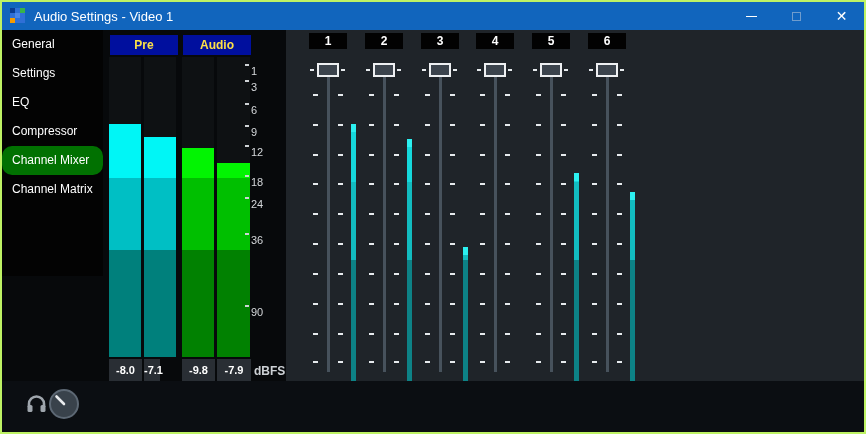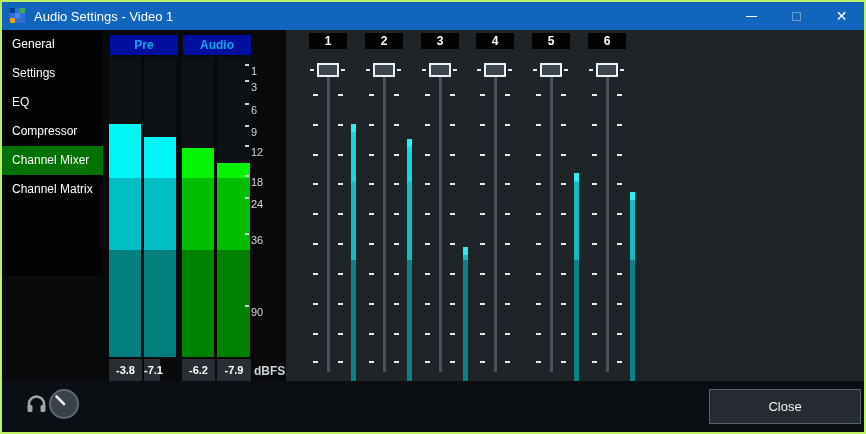--- a/index.html
+++ b/index.html
@@ -16,26 +16,26 @@
   #app-icon{width:16px;height:16px;margin:0 8px 0 8px;display:grid;grid-template-columns:repeat(3,5px);grid-template-rows:repeat(3,5px);gap:0px;}
   #app-icon span{width:5px;height:5px;}
   #window-title{color:#fff;font-size:13px;flex:1;}
   .win-btn{width:45px;height:28px;display:flex;align-items:center;justify-content:center;color:#fff;font-size:13px;}
   .min-glyph{display:block;width:11px;height:1px;background:#fff;}
   .max-glyph{display:block;width:9px;height:9px;border:1px solid #6f9ccd;}
   .x-glyph{color:#fff;font-size:14px;line-height:14px;}
   
   #sidebar{left:0;top:28px;width:101px;height:246px;background:#030303;}
   .side-item{position:relative;height:29px;line-height:29px;padding-left:10px;color:#fff;font-size:12px;cursor:default;}
-  .side-item.selected{background:#017101;}
+  .side-item.selected{background:#017101;border-radius:10px;}
   #meter-panel{left:101px;top:28px;width:183px;height:351px;background:#07090b;}
   #fader-panel{left:284px;top:28px;width:578px;height:351px;background:#1f2429;}
   #footer{left:0;top:379px;width:862px;height:51px;background:#0b0e12;}
   
-  .grp-header{position:absolute;height:20px;background:#000f9e;color:#0ea5e9;font-size:12px;font-weight:bold;text-align:center;line-height:20px;}
+  .grp-header{position:absolute;height:20px;background:#000f9e;color:#fde047;font-size:12px;font-weight:bold;text-align:center;line-height:20px;}
   .meter-col{position:absolute;background:#0e1113;}
   .meter-seg{position:absolute;}
   .val-box{position:absolute;height:22px;background:#292e34;color:#fff;font-size:11px;font-weight:bold;text-align:center;line-height:22px;}
   .scale-tick{position:absolute;width:4px;height:2px;background:#cfd3d6;}
   .scale-label{position:absolute;color:#d4d7da;font-size:11px;line-height:11px;}
   #dbfs-label{position:absolute;color:#cdd1d5;font-size:12px;font-weight:bold;}
   
   .ch-header{position:absolute;height:16px;background:#020202;color:#fff;font-size:12px;font-weight:bold;text-align:center;line-height:16px;}
   .fader-track{position:absolute;width:3px;background:#47525c;}
   .fader-handle{position:absolute;width:22px;height:14px;background:#3c444d;border:2px solid #eef0f2;}
@@ -84,34 +84,34 @@
       <div class="side-item"><span>Channel Matrix</span></div>
     </div>
 
   <div id="meter-panel" class="abs">
       <div class="grp-header" style="left: 7px; top: 5px; width: 68px;">Pre</div>
       <div class="meter-col" style="left: 6px; top: 27px; width: 32px; height: 300px;">
         <div class="meter-seg" style="left: 0px; width: 32px; top: 67px; height: 54px; background: rgb(0, 246, 246);"></div>
         <div class="meter-seg" style="left: 0px; width: 32px; top: 121px; height: 72px; background: rgb(0, 191, 196);"></div>
         <div class="meter-seg" style="left: 0px; width: 32px; top: 193px; height: 107px; background: rgb(0, 128, 124);"></div>
       </div>
-      <div class="val-box" style="left: 6px; top: 329px; width: 33px;">-3.8</div>
+      <div class="val-box" style="left: 6px; top: 329px; width: 33px;">-8.0</div>
       <div class="meter-col" style="left: 41px; top: 27px; width: 32px; height: 300px;">
         <div class="meter-seg" style="left: 0px; width: 32px; top: 80px; height: 41px; background: rgb(0, 246, 246);"></div>
         <div class="meter-seg" style="left: 0px; width: 32px; top: 121px; height: 72px; background: rgb(0, 191, 196);"></div>
         <div class="meter-seg" style="left: 0px; width: 32px; top: 193px; height: 107px; background: rgb(0, 128, 124);"></div>
       </div>
       <div class="val-box" style="left: 41px; top: 329px; width: 16px;">-7.1</div>
       <div class="grp-header" style="left: 80px; top: 5px; width: 68px;">Audio</div>
       <div class="meter-col" style="left: 79px; top: 27px; width: 32px; height: 300px;">
         <div class="meter-seg" style="left: 0px; width: 32px; top: 91px; height: 30px; background: rgb(2, 244, 2);"></div>
         <div class="meter-seg" style="left: 0px; width: 32px; top: 121px; height: 72px; background: rgb(0, 191, 0);"></div>
         <div class="meter-seg" style="left: 0px; width: 32px; top: 193px; height: 107px; background: rgb(1, 129, 1);"></div>
       </div>
-      <div class="val-box" style="left: 79px; top: 329px; width: 33px;">-6.2</div>
+      <div class="val-box" style="left: 79px; top: 329px; width: 33px;">-9.8</div>
       <div class="meter-col" style="left: 114px; top: 27px; width: 33px; height: 300px;">
         <div class="meter-seg" style="left: 0px; width: 33px; top: 106px; height: 15px; background: rgb(2, 244, 2);"></div>
         <div class="meter-seg" style="left: 0px; width: 33px; top: 121px; height: 72px; background: rgb(0, 191, 0);"></div>
         <div class="meter-seg" style="left: 0px; width: 33px; top: 193px; height: 107px; background: rgb(1, 129, 1);"></div>
       </div>
       <div class="val-box" style="left: 114px; top: 329px; width: 34px;">-7.9</div>
       <div class="scale-tick" style="left: 142px; top: 34px;"></div>
       <div class="scale-label" style="left: 148px; top: 36px;">1</div>
       <div class="scale-tick" style="left: 142px; top: 50px;"></div>
       <div class="scale-label" style="left: 148px; top: 52px;">3</div>
@@ -306,16 +306,15 @@
   <div id="footer" class="abs">
     <svg id="headphones-icon" width="21" height="20" viewBox="0 0 21 20">
       <path d="M3 13 v-3 a7.5 7.5 0 0 1 15 0 v3" fill="none" stroke="#9fa6ad" stroke-width="2.6"></path>
       <rect x="1.5" y="11" width="5" height="7" rx="1.6" fill="#9fa6ad"></rect>
       <rect x="14.5" y="11" width="5" height="7" rx="1.6" fill="#9fa6ad"></rect>
     </svg>
     <svg id="monitor-knob" width="32" height="32" viewBox="0 0 32 32">
       <circle cx="16" cy="16" r="14" fill="#39424b" stroke="#5d6874" stroke-width="2"></circle>
       <line x1="16" y1="16" x2="8.5" y2="8.5" stroke="#e9ebed" stroke-width="2.6" stroke-linecap="round"></line>
     </svg>
-    <div id="close-button">Close</div>
   </div>
 
 </div>
 
 </body></html>

